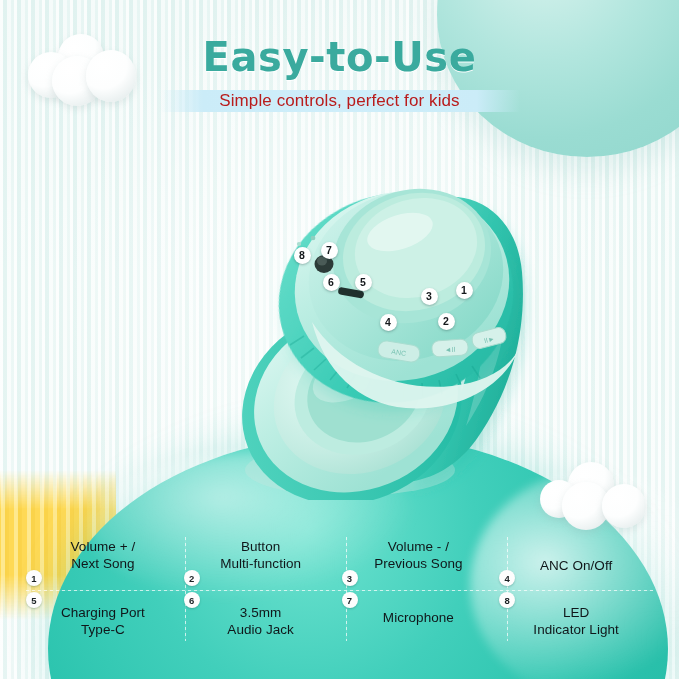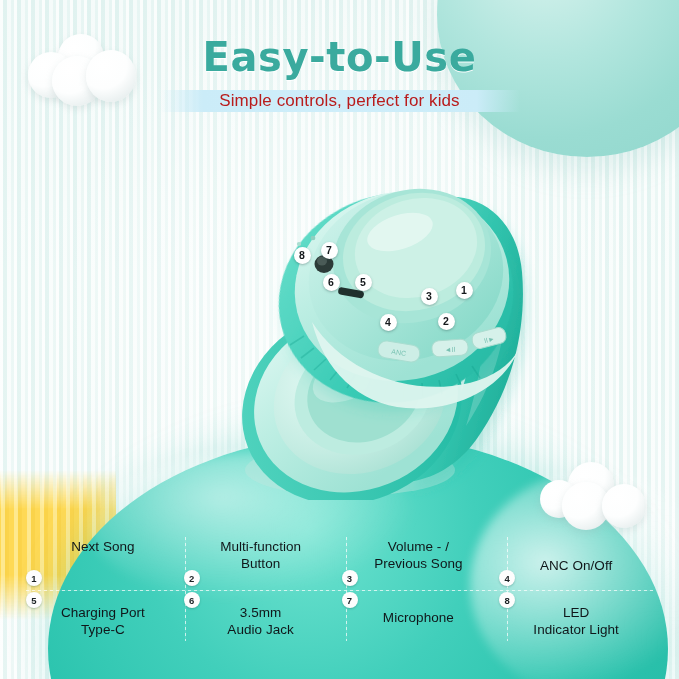--- a/index.html
+++ b/index.html
@@ -350,29 +350,30 @@
     <div class="vdiv" style="left:161px;"></div>
     <div class="vdiv" style="left:322px;"></div>
     <div class="vdiv" style="left:483px;"></div>
     <div class="hdiv"></div>
 
     <div class="legend-grid">
 
       <div class="cell row1">
         <div class="badge">1</div>
         <div class="cell-label">
+          <div>Volume + /</div>
           <div>Next Song</div>
         </div>
       </div>
 
       <div class="cell row1">
         <div class="badge">2</div>
         <div class="cell-label">
+          <div>Button</div>
           <div>Multi-function</div>
-          <div>Button</div>
         </div>
       </div>
 
       <div class="cell row1">
         <div class="badge">3</div>
         <div class="cell-label">
           <div>Volume - /</div>
           <div>Previous Song</div>
         </div>
       </div>

